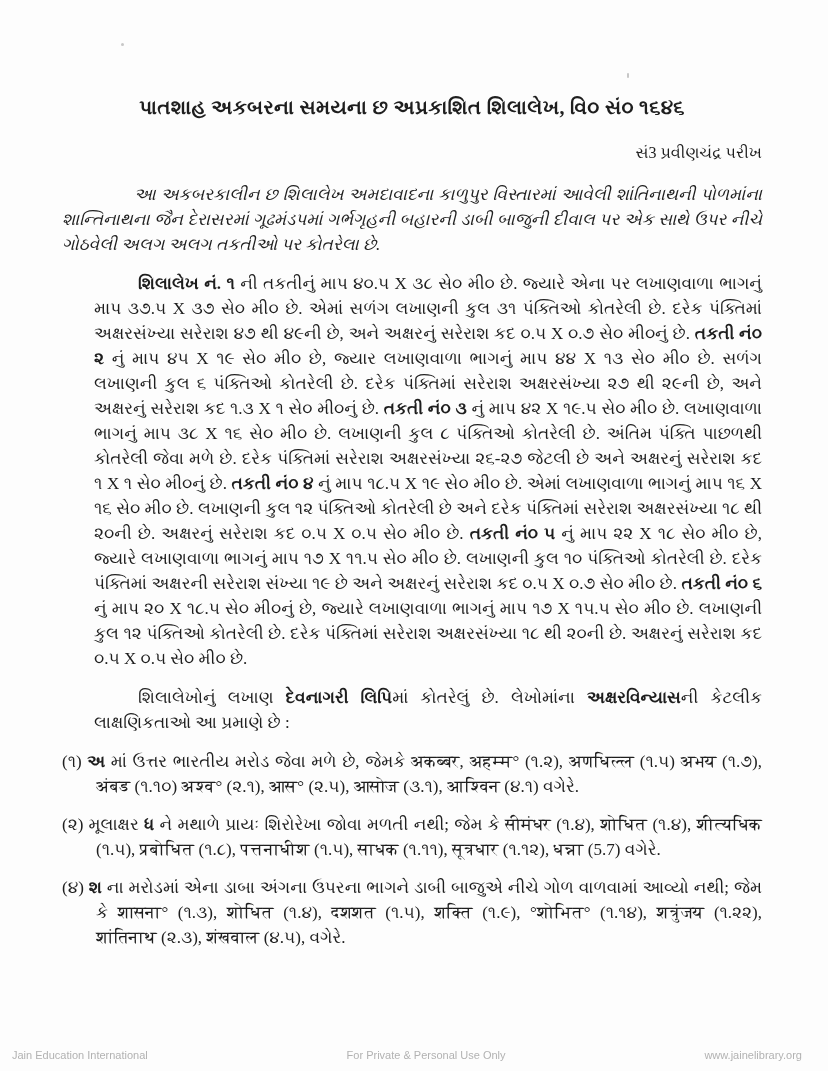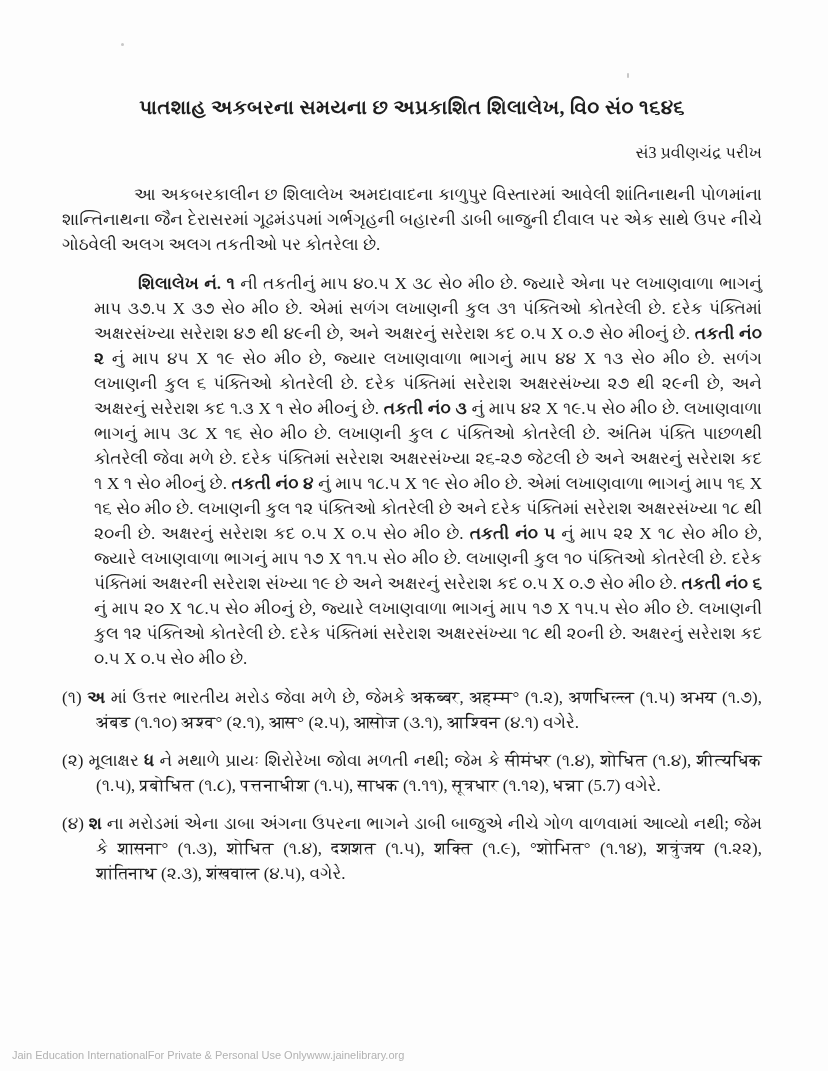--- a/index.html
+++ b/index.html
@@ -34,33 +34,33 @@
     line-height:27px;
     margin:0 0 16px 0;
   }
   .body-text{
     font-size:17px;
     line-height:25px;
     text-align:justify;
   }
   p.para{margin:0 0 14px 0;}
   p.para.indent{text-indent:44px;margin-left:32px;}
-  p.para.indent-lg{text-indent:72px;}
+  p.para.indent-lg{text-indent:72px;font-style:italic;}
   .b{font-weight:700;}
   .list{}
   .list-item{
     margin:0 0 13px 0;
     padding-left:34px;
     text-indent:-34px;
   }
   .footer{
     position:absolute;
-    left:0;right:16px;bottom:10px;
+    left:0;right:8px;bottom:10px;
     display:flex;
-    justify-content:flex-start;
+    justify-content:space-between;
     padding:0 10px 0 12px;
     font-family:"Liberation Sans","DejaVu Sans",sans-serif;
     font-size:11px;
     color:var(--footer-gray);
   }
   .speck{
     position:absolute;
     background:#9a9a9a;
     border-radius:50%;
     opacity:.55;
@@ -78,20 +78,21 @@
 
   <h1 class="title">પાતશાહ અકબરના સમયના છ અપ્રકાશિત શિલાલેખ, વિ૦ સં૦ ૧૬૪૬</h1>
 
   <div class="authors">
     <div>સં3 પ્રવીણચંદ્ર પરીખ</div>
   </div>
 
   <div class="body-text">
     <p class="para indent-lg"><span>આ અકબરકાલીન છ શિલાલેખ અમદાવાદના કાળુપુર વિસ્તારમાં આવેલી શાંતિનાથની પોળમાંના શાન્તિનાથના જૈન દેરાસરમાં ગૂઢમંડપમાં ગર્ભગૃહની બહારની ડાબી બાજુની દીવાલ પર એક સાથે ઉપર નીચે ગોઠવેલી અલગ અલગ તકતીઓ પર કોતરેલા છે.</span></p>
     <p class="para indent"><span class="b">શિલાલેખ નં. ૧</span><span> ની તકતીનું માપ ૪૦.૫ X ૩૮ સે૦ મી૦ છે. જ્યારે એના પર લખાણવાળા ભાગનું માપ ૩૭.૫ X ૩૭ સે૦ મી૦ છે. એમાં સળંગ લખાણની કુલ ૩૧ પંક્તિઓ કોતરેલી છે. દરેક પંક્તિમાં અક્ષરસંખ્યા સરેરાશ ૪૭ થી ૪૯ની છે, અને અક્ષરનું સરેરાશ કદ ૦.૫ X ૦.૭ સે૦ મી૦નું છે. </span><span class="b">તકતી નં૦ ૨</span><span> નું માપ ૪૫ X ૧૯ સે૦ મી૦ છે, જ્યાર લખાણવાળા ભાગનું માપ ૪૪ X ૧૩ સે૦ મી૦ છે. સળંગ લખાણની કુલ ૬ પંક્તિઓ કોતરેલી છે. દરેક પંક્તિમાં સરેરાશ અક્ષરસંખ્યા ૨૭ થી ૨૯ની છે, અને અક્ષરનું સરેરાશ કદ ૧.૩ X ૧ સે૦ મી૦નું છે. </span><span class="b">તકતી નં૦ ૩</span><span> નું માપ ૪૨ X ૧૯.૫ સે૦ મી૦ છે. લખાણવાળા ભાગનું માપ ૩૮ X ૧૬ સે૦ મી૦ છે. લખાણની કુલ ૮ પંક્તિઓ કોતરેલી છે. અંતિમ પંક્તિ પાછળથી કોતરેલી જેવા મળે છે. દરેક પંક્તિમાં સરેરાશ અક્ષરસંખ્યા ૨૬-૨૭ જેટલી છે અને અક્ષરનું સરેરાશ કદ ૧ X ૧ સે૦ મી૦નું છે. </span><span class="b">તકતી નં૦ ૪</span><span> નું માપ ૧૮.૫ X ૧૯ સે૦ મી૦ છે. એમાં લખાણવાળા ભાગનું માપ ૧૬ X ૧૬ સે૦ મી૦ છે. લખાણની કુલ ૧૨ પંક્તિઓ કોતરેલી છે અને દરેક પંક્તિમાં સરેરાશ અક્ષરસંખ્યા ૧૮ થી ૨૦ની છે. અક્ષરનું સરેરાશ કદ ૦.૫ X ૦.૫ સે૦ મી૦ છે. </span><span class="b">તકતી નં૦ ૫</span><span> નું માપ ૨૨ X ૧૮ સે૦ મી૦ છે, જ્યારે લખાણવાળા ભાગનું માપ ૧૭ X ૧૧.૫ સે૦ મી૦ છે. લખાણની કુલ ૧૦ પંક્તિઓ કોતરેલી છે. દરેક પંક્તિમાં અક્ષરની સરેરાશ સંખ્યા ૧૯ છે અને અક્ષરનું સરેરાશ કદ ૦.૫ X ૦.૭ સે૦ મી૦ છે. </span><span class="b">તકતી નં૦ ૬</span><span> નું માપ ૨૦ X ૧૮.૫ સે૦ મી૦નું છે, જ્યારે લખાણવાળા ભાગનું માપ ૧૭ X ૧૫.૫ સે૦ મી૦ છે. લખાણની કુલ ૧૨ પંક્તિઓ કોતરેલી છે. દરેક પંક્તિમાં સરેરાશ અક્ષરસંખ્યા ૧૮ થી ૨૦ની છે. અક્ષરનું સરેરાશ કદ ૦.૫ X ૦.૫ સે૦ મી૦ છે.</span></p>
+    <p class="para indent"><span>શિલાલેખોનું લખાણ </span><span class="b">દેવનાગરી લિપિ</span><span>માં કોતરેલું છે. લેખોમાંના </span><span class="b">અક્ષરવિન્યાસ</span><span>ની કેટલીક લાક્ષણિકતાઓ આ પ્રમાણે છે :</span></p>
 
     <div class="list">
       <div class="list-item"><span class="num">(૧) </span><span><span class="b">અ</span><span> માં ઉત્તર ભારતીય મરોડ જેવા મળે છે, જેમકે अकब्बर, अहम्म° (૧.૨), अणधिल्ल (૧.૫) अभय (૧.૭), अंबड (૧.૧૦) अश्व° (૨.૧), आस° (૨.૫), आसोज (૩.૧), आश्विन (૪.૧) વગેરે.</span></span></div>
       <div class="list-item"><span class="num">(૨) </span><span><span>મૂલાક્ષર </span><span class="b">ધ</span><span> ને મથાળે પ્રાયઃ શિરોરેખા જોવા મળતી નથી; જેમ કે सीमंधर (૧.૪), शोधित (૧.૪), शीत्यधिक (૧.૫), प्रबोधित (૧.૮), पत्तनाधीश (૧.૫), साधक (૧.૧૧), सूत्रधार (૧.૧૨), धन्ना (5.7) વગેરે.</span></span></div>
       <div class="list-item"><span class="num">(૪) </span><span><span class="b">શ</span><span> ના મરોડમાં એના ડાબા અંગના ઉપરના ભાગને ડાબી બાજુએ નીચે ગોળ વાળવામાં આવ્યો નથી; જેમ કે शासना° (૧.૩), शोधित (૧.૪), दशशत (૧.૫), शक्ति (૧.૯), °शोभित° (૧.૧૪), शत्रुंजय (૧.૨૨), शांतिनाथ (૨.૩), शंखवाल (૪.૫), વગેરે.</span></span></div>
     </div>
   </div>
 
   <div class="footer">
     <span>Jain Education International</span>

